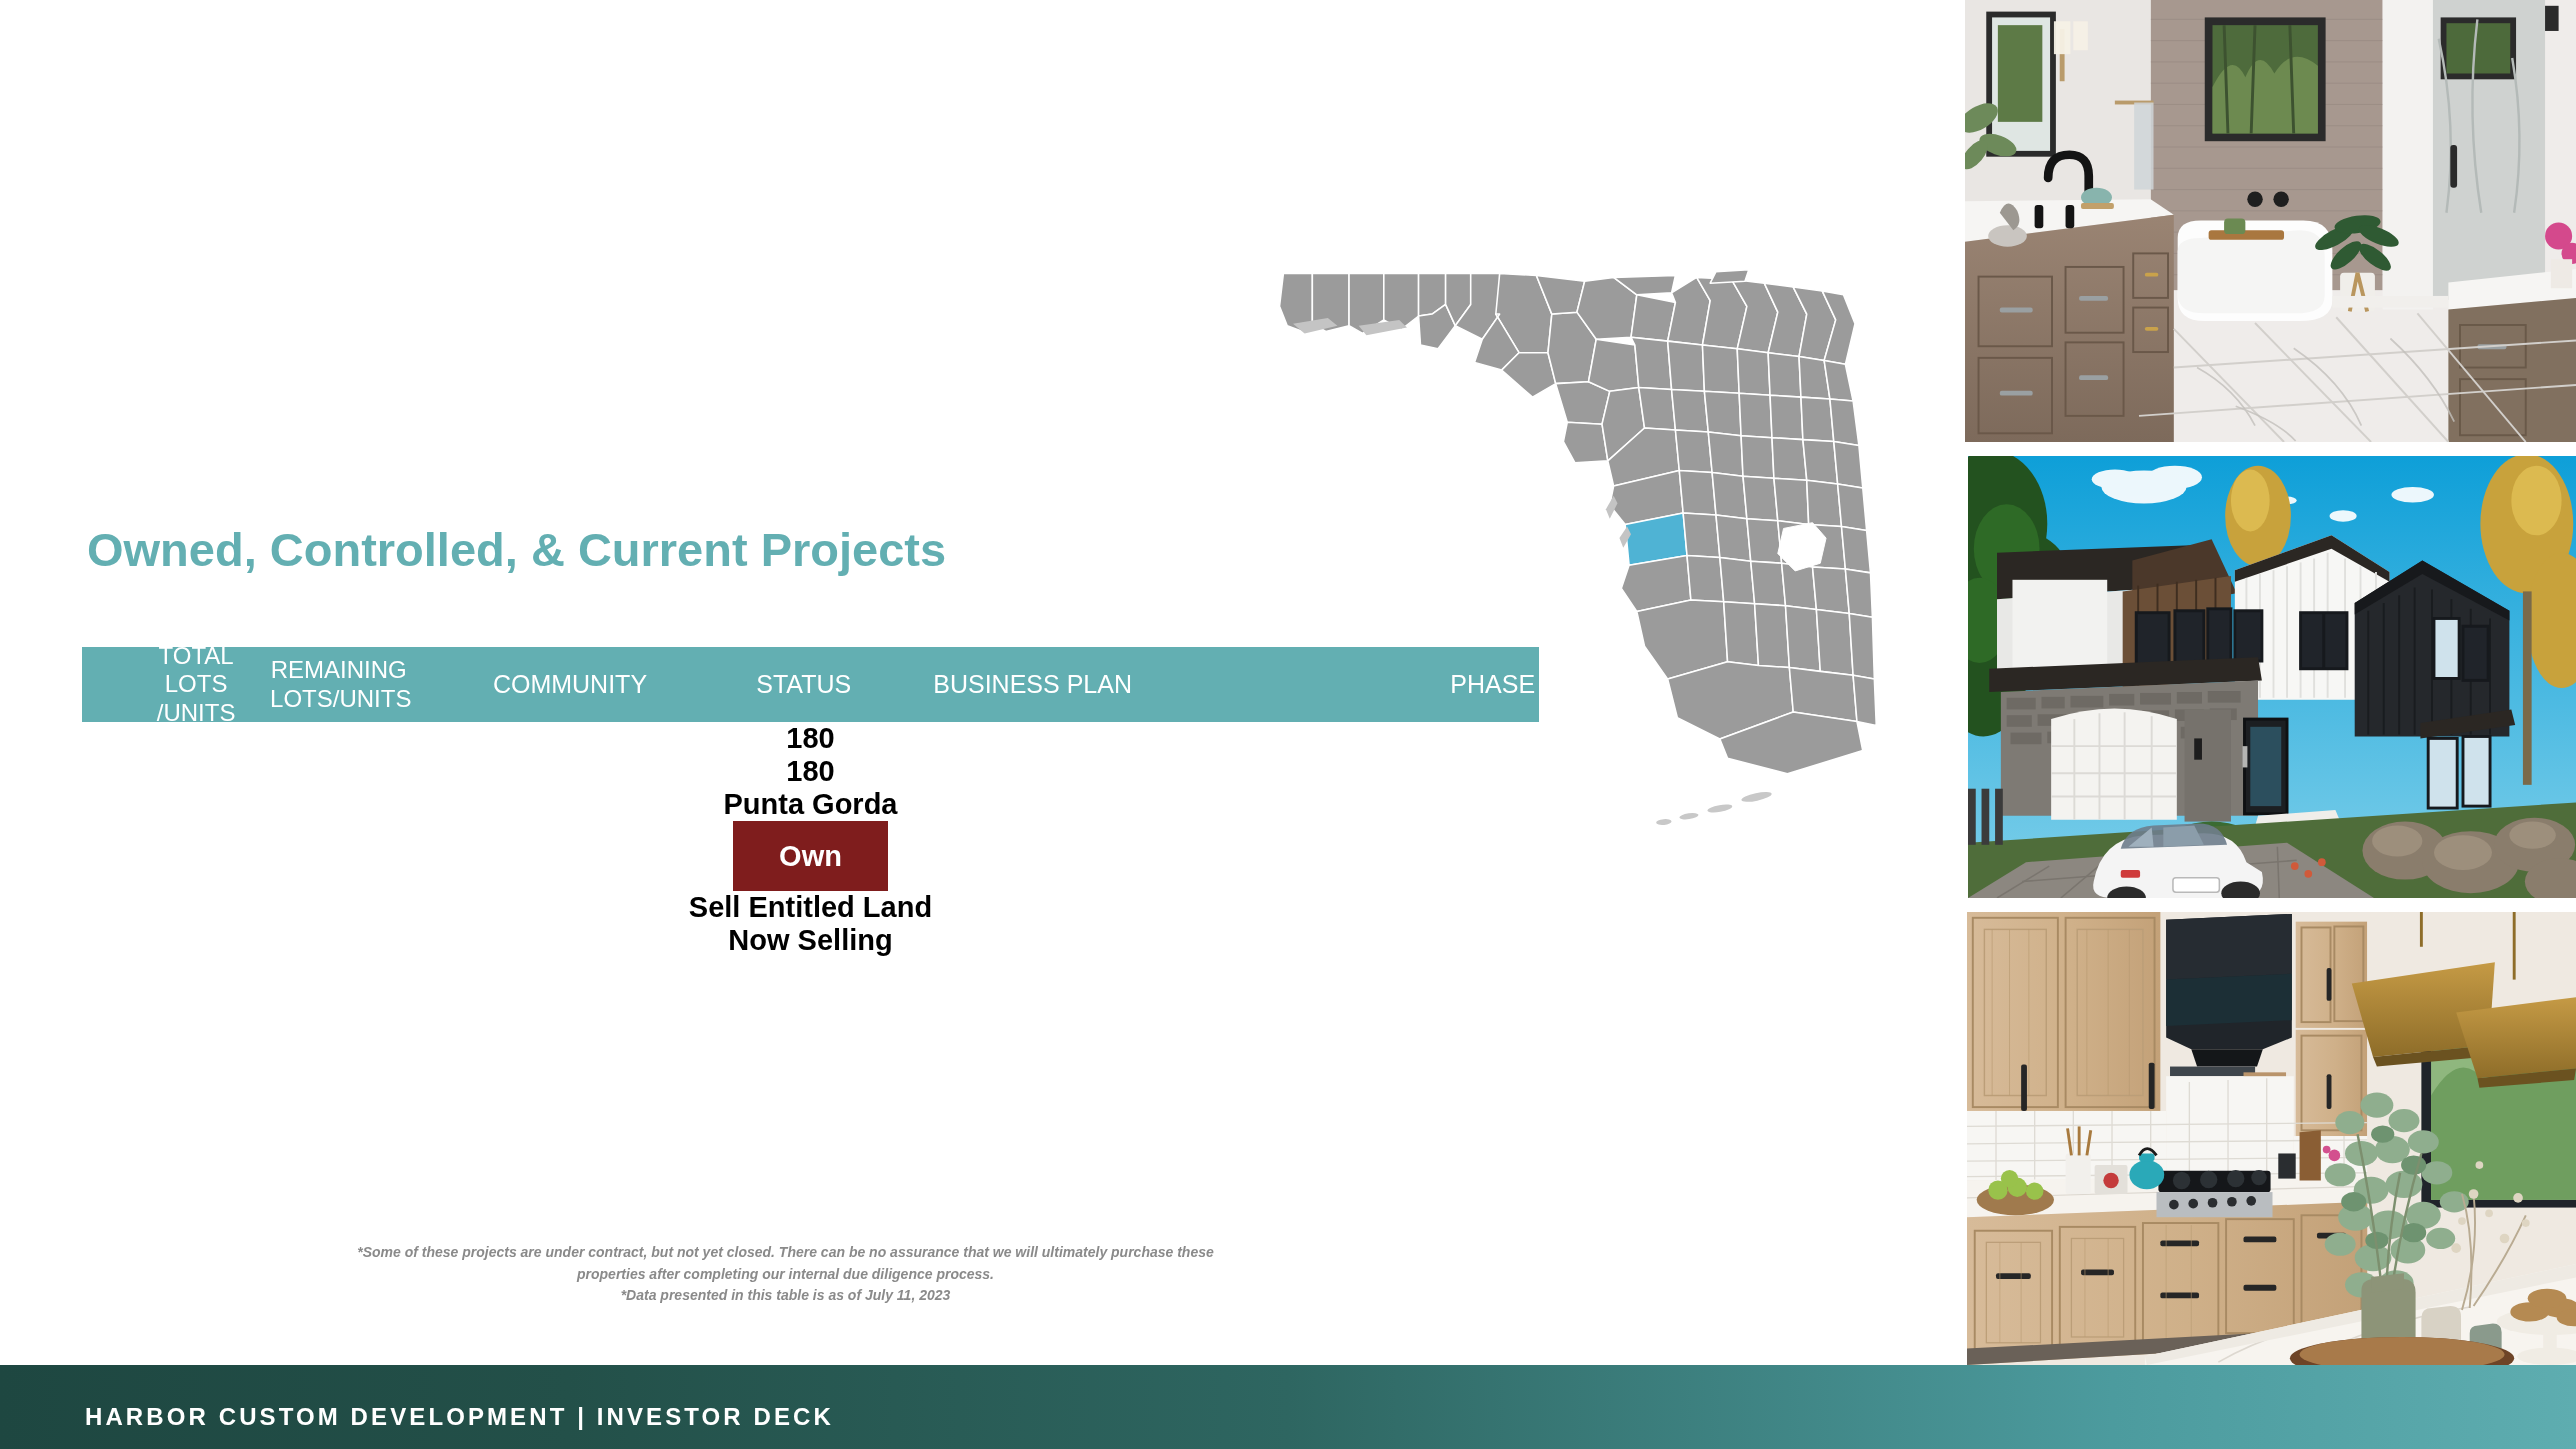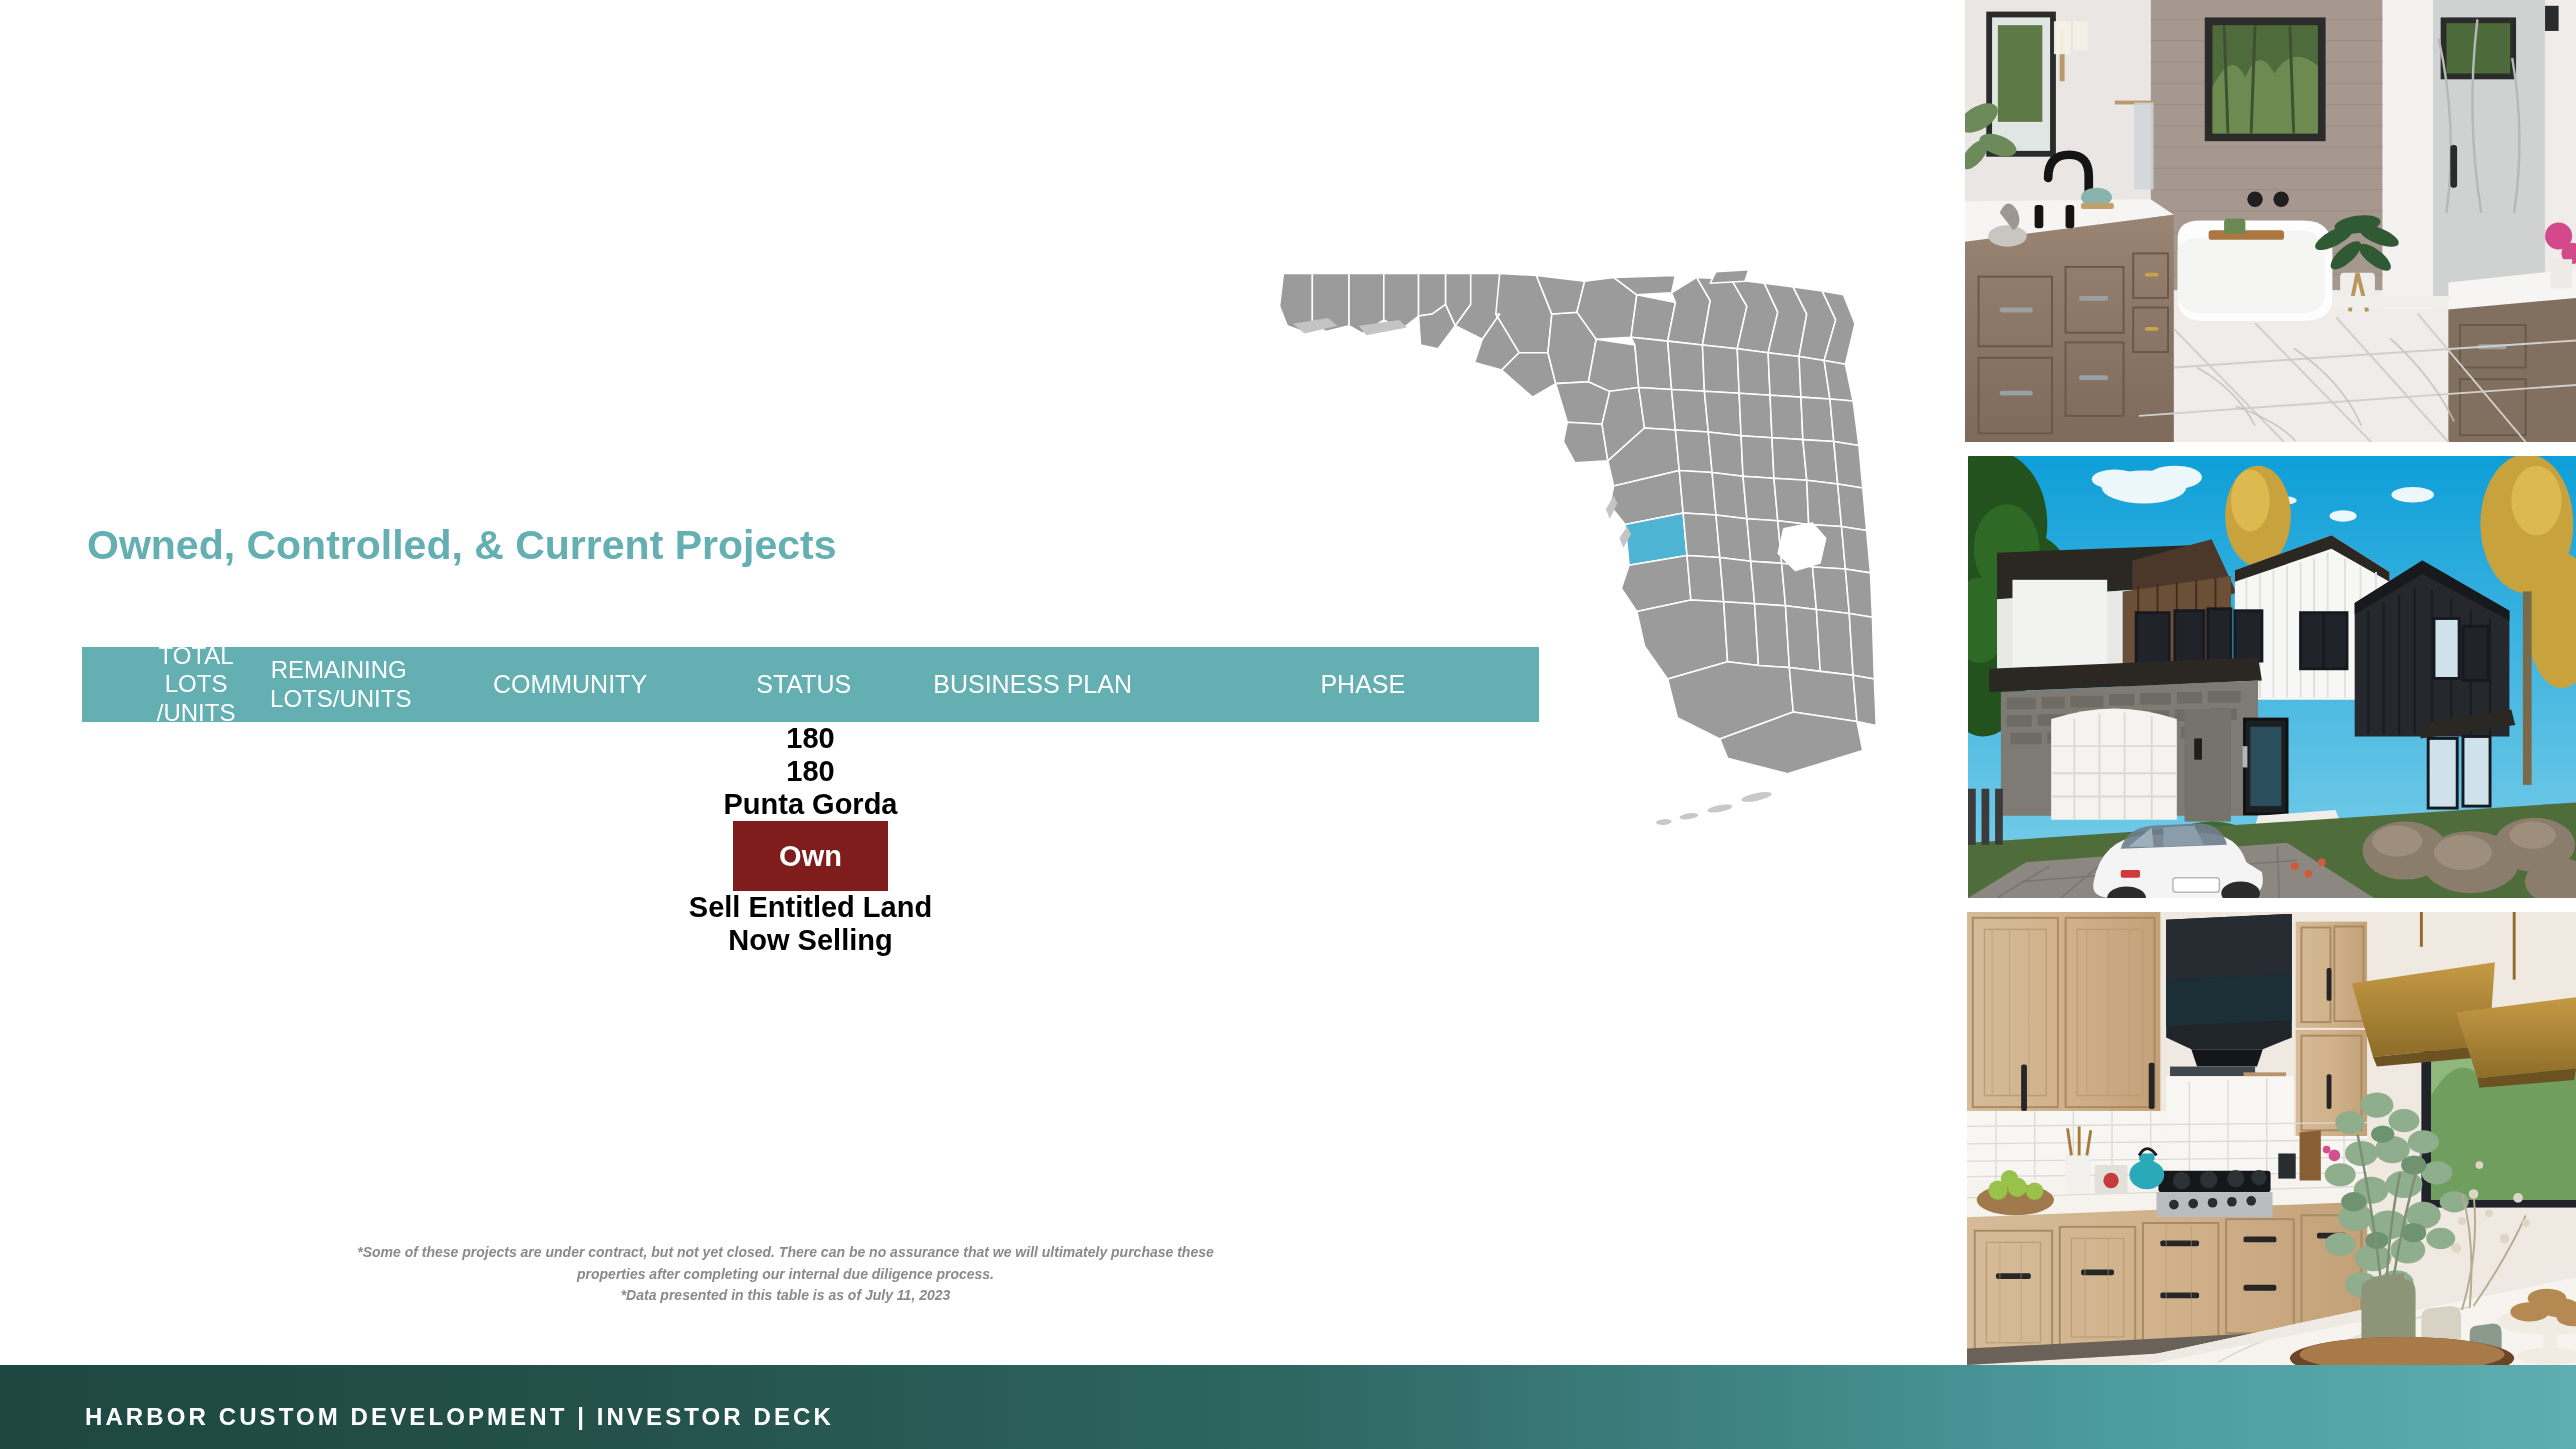--- a/index.html
+++ b/index.html
@@ -34,21 +34,21 @@
     color: #000000;
     letter-spacing: -0.5px;
     white-space: nowrap;
   }
 
   .subtitle {
     position: absolute;
     left: 87px;
     top: 522px;
     font-family: "Liberation Sans", sans-serif;
-    font-size: 41px;
+    font-size: 47px;
     font-weight: 600;
     color: #63AFB2;
     white-space: nowrap;
   }
 
   
   .ptable {
     position: absolute;
     left: 82px;
     top: 647px;
@@ -101,21 +101,21 @@
     align-items: center;
     justify-content: center;
   }
 
   
   .c-total   { width: 145px; }
   .c-remain  { width: 145px; }
   .c-comm    { width: 329px; }
   .c-status  { width: 155px; }
   .c-bplan   { width: 319px; }
-  .c-phase   { width: 365px; }
+  .c-phase   { width: 365px; text-align: right; }
 
   
   .footnotes {
     position: absolute;
     left: 90px;
     top: 1242px;
     width: 1391px;
     color: #8a8a8a;
     font-size: 14px;
     font-style: italic;

